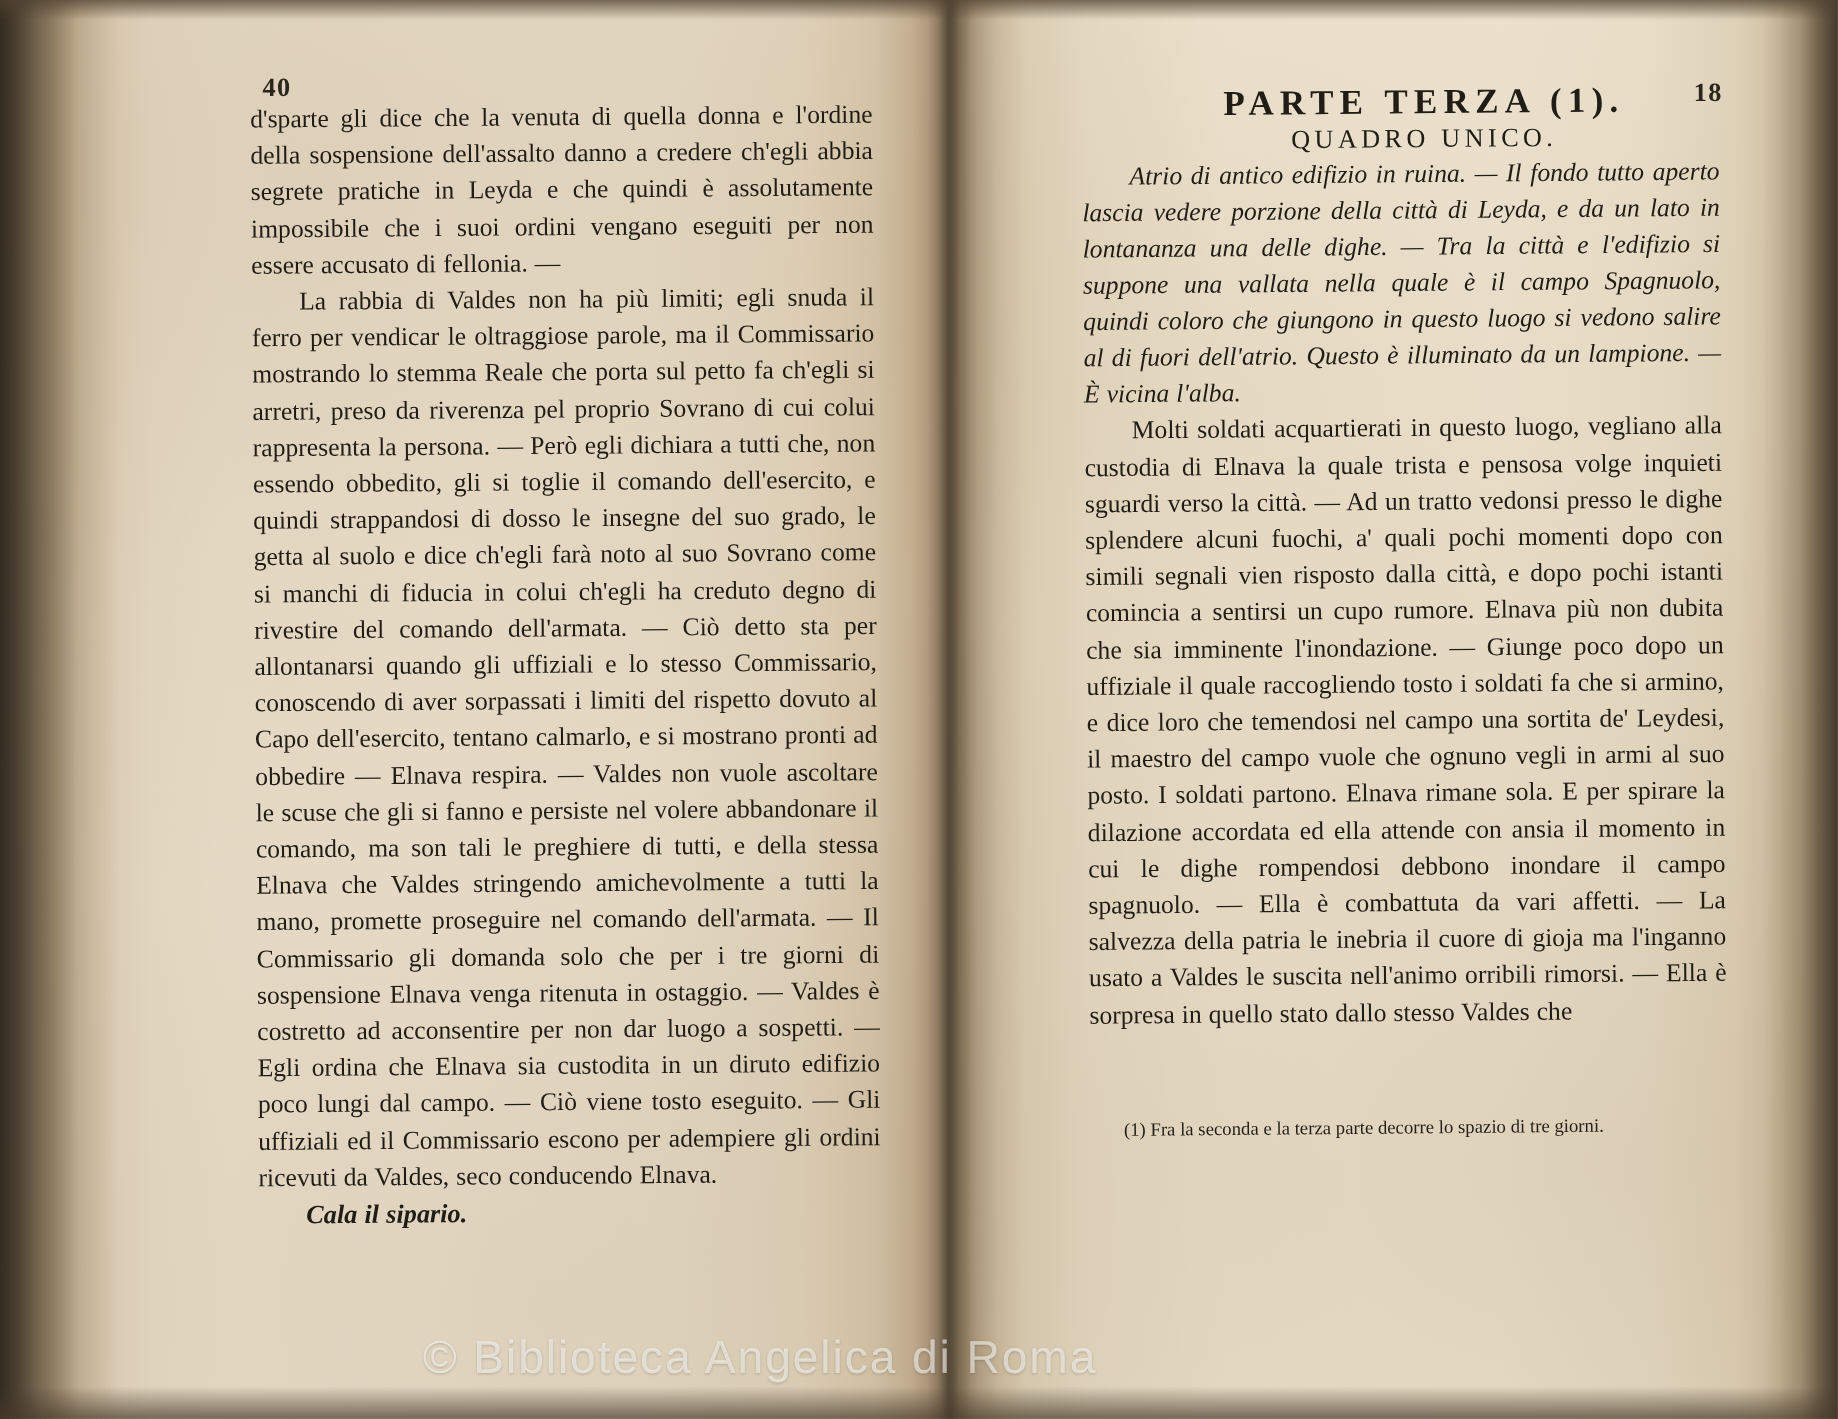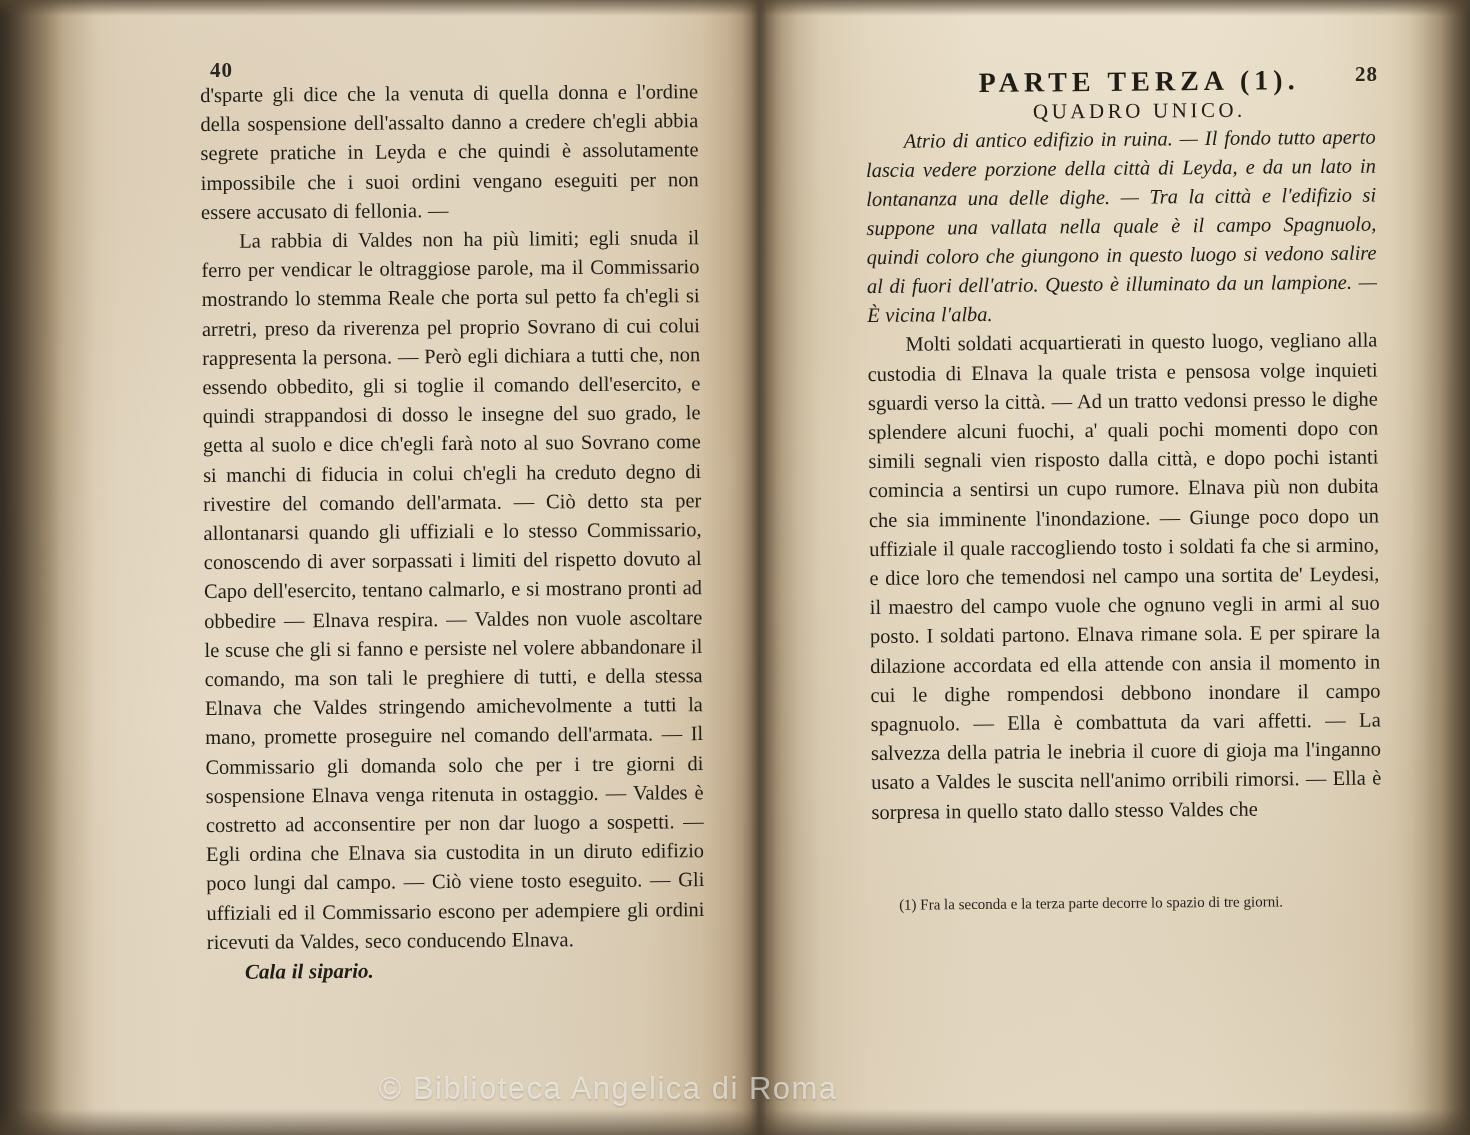--- a/index.html
+++ b/index.html
@@ -151,21 +151,21 @@
     width: 480px;
   }
   .ghost-left { left: 195px; top: 880px; }
 
   .watermark {
     position: absolute;
     left: 0;
     bottom: 28px;
     width: 1216px;
     text-align: center;
-    font-size: 31px;
+    font-size: 37px;
     color: rgba(255,255,255,0.58);
     letter-spacing: 1.5px;
     text-shadow: 0 1px 2px rgba(60,50,35,0.25);
     pointer-events: none;
     font-family: "Liberation Sans", sans-serif;
   }
   .spine {
     position: absolute;
     left: 742px;
     top: 0;
@@ -217,21 +217,21 @@
     <div class="col col-left">
       <p class="noindent">d'sparte gli dice che la venuta di quella donna e l'ordine della sospensione dell'assalto danno a credere ch'egli abbia segrete pratiche in Leyda e che quindi è assolutamente impossibile che i suoi ordini vengano eseguiti per non essere accusato di fellonia. —</p>
       <p>La rabbia di Valdes non ha più limiti; egli snuda il ferro per vendicar le oltraggiose parole, ma il Commissario mostrando lo stemma Reale che porta sul petto fa ch'egli si arretri, preso da riverenza pel proprio Sovrano di cui colui rappresenta la persona. — Però egli dichiara a tutti che, non essendo obbedito, gli si toglie il comando dell'esercito, e quindi strappandosi di dosso le insegne del suo grado, le getta al suolo e dice ch'egli farà noto al suo Sovrano come si manchi di fiducia in colui ch'egli ha creduto degno di rivestire del comando dell'armata. — Ciò detto sta per allontanarsi quando gli uffiziali e lo stesso Commissario, conoscendo di aver sorpassati i limiti del rispetto dovuto al Capo dell'esercito, tentano calmarlo, e si mostrano pronti ad obbedire — Elnava respira. — Valdes non vuole ascoltare le scuse che gli si fanno e persiste nel volere abbandonare il comando, ma son tali le preghiere di tutti, e della stessa Elnava che Valdes stringendo amichevolmente a tutti la mano, promette proseguire nel comando dell'armata. — Il Commissario gli domanda solo che per i tre giorni di sospensione Elnava venga ritenuta in ostaggio. — Valdes è costretto ad acconsentire per non dar luogo a sospetti. — Egli ordina che Elnava sia custodita in un diruto edifizio poco lungi dal campo. — Ciò viene tosto eseguito. — Gli uffiziali ed il Commissario escono per adempiere gli ordini ricevuti da Valdes, seco conducendo Elnava.</p>
       <p class="cala">Cala il sipario.</p>
     </div>
 
     <div class="ghost ghost-left"></div>
   </div>
 
   <div class="page page-right">
-    <div class="folio folio-right">28</div>
+    <div class="folio folio-right">18</div>
 
     <div class="col col-right">
       <p class="head-main">PARTE TERZA (1).</p>
       <p class="head-sub">QUADRO UNICO.</p>
       <p class="stage-dir">Atrio di antico edifizio in ruina. — Il fondo tutto aperto lascia vedere porzione della città di Leyda, e da un lato in lontananza una delle dighe. — Tra la città e l'edifizio si suppone una vallata nella quale è il campo Spagnuolo, quindi coloro che giungono in questo luogo si vedono salire al di fuori dell'atrio. Questo è illuminato da un lampione. — È vicina l'alba.</p>
       <p>Molti soldati acquartierati in questo luogo, vegliano alla custodia di Elnava la quale trista e pensosa volge inquieti sguardi verso la città. — Ad un tratto vedonsi presso le dighe splendere alcuni fuochi, a' quali pochi momenti dopo con simili segnali vien risposto dalla città, e dopo pochi istanti comincia a sentirsi un cupo rumore. Elnava più non dubita che sia imminente l'inondazione. — Giunge poco dopo un uffiziale il quale raccogliendo tosto i soldati fa che si armino, e dice loro che temendosi nel campo una sortita de' Leydesi, il maestro del campo vuole che ognuno vegli in armi al suo posto. I soldati partono. Elnava rimane sola. E per spirare la dilazione accordata ed ella attende con ansia il momento in cui le dighe rompendosi debbono inondare il campo spagnuolo. — Ella è combattuta da vari affetti. — La salvezza della patria le inebria il cuore di gioja ma l'inganno usato a Valdes le suscita nell'animo orribili rimorsi. — Ella è sorpresa in quello stato dallo stesso Valdes che</p>
     </div>
 
     <div class="footnote">
       <span class="fn-ind">(1) Fra la seconda e la terza parte decorre lo spazio di tre giorni.</span>

